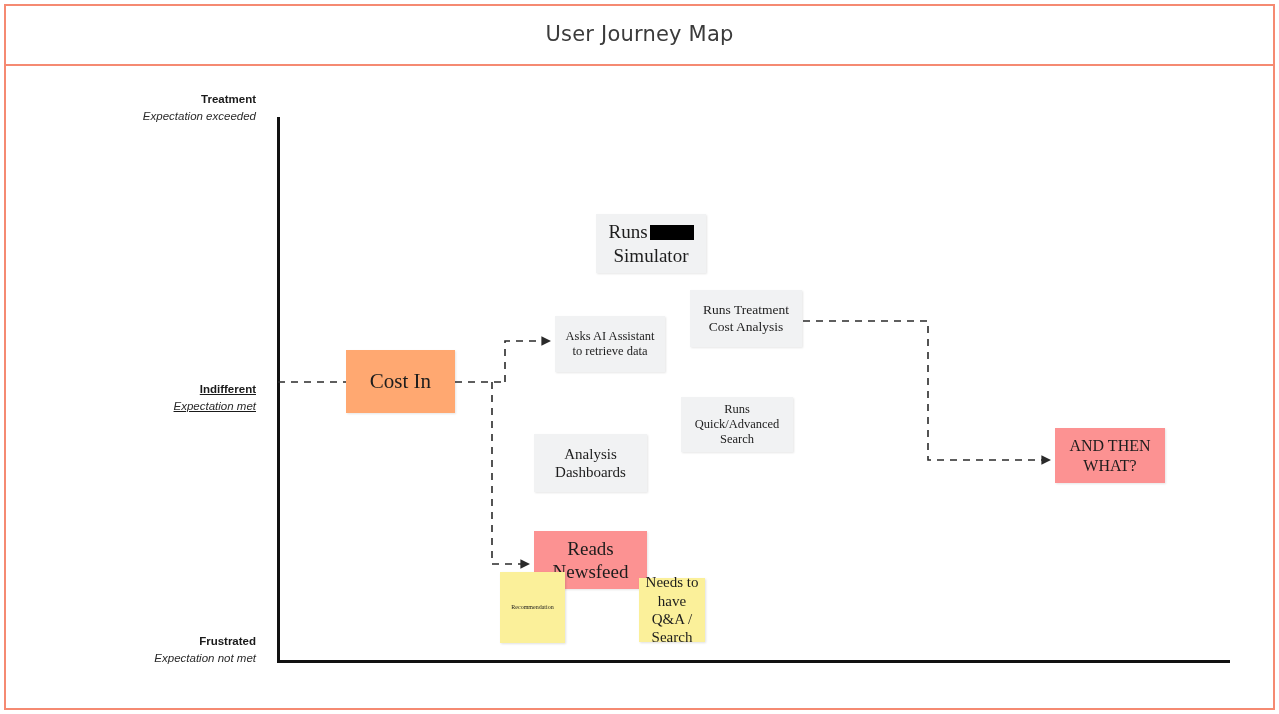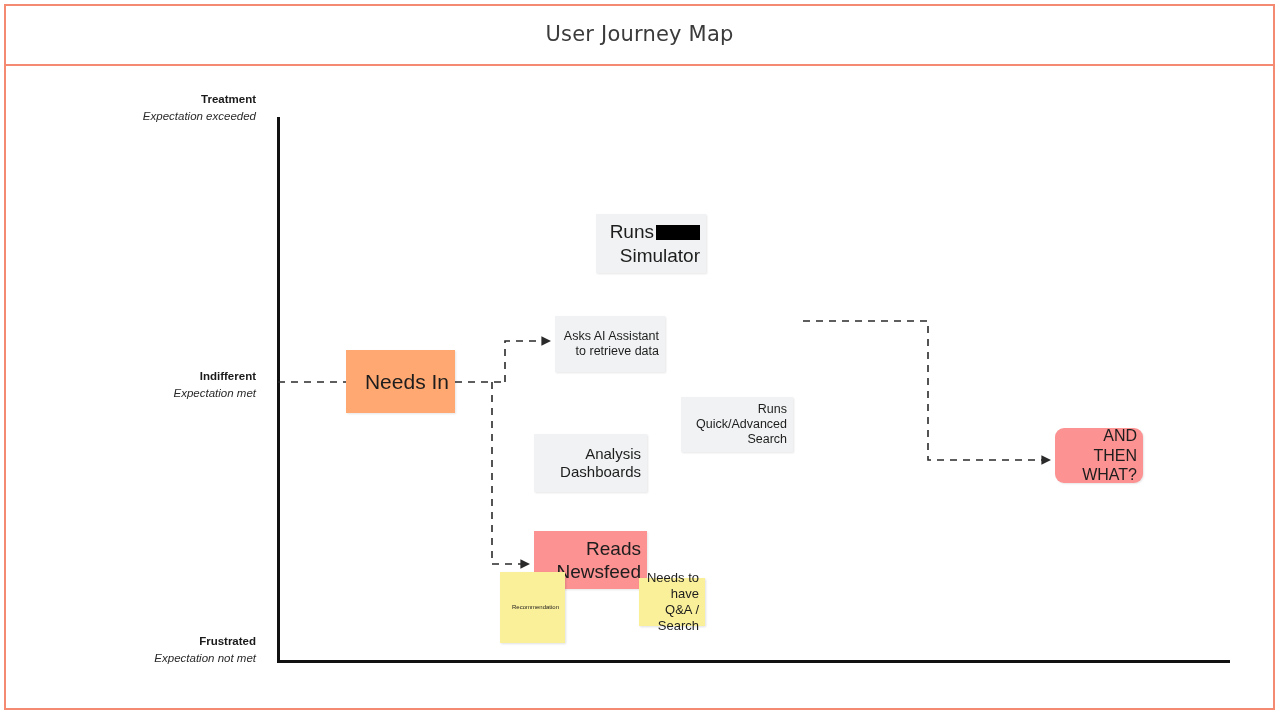--- a/index.html
+++ b/index.html
@@ -71,51 +71,52 @@
   }
   .lvl .lvl-sub {
     display: block;
     font-size: 11.5px;
     font-style: italic;
     line-height: 14px;
     margin-top: 3px;
     color: #2a2a2a;
   }
   #lvl-delighted  { left: 20px; top: 92px;  width: 236px; }
-  #lvl-indifferent{ left: 20px; top: 369px; width: 236px; }
+  #lvl-indifferent{ left: 20px; top: 382px; width: 236px; text-decoration: underline; }
   #lvl-frustrated { left: 20px; top: 634px; width: 236px; }
 
   
   .node {
     position: absolute;
     display: flex;
     align-items: center;
     justify-content: center;
-    text-align: right;
+    text-align: center;
     color: #1d1d1d;
     box-shadow: 1px 1px 2px rgba(0,0,0,0.10);
     padding: 12px 6px;
     line-height: 1.22;
+    font-family: Liberation Serif, serif;
   }
   .node.grey   { background: #f1f2f3; }
   .node.orange { background: #ffa871; }
   .node.pink   { background: #fc9292; }
   .node.yellow { background: #fbf09a; box-shadow: 1px 1px 2px rgba(0,0,0,0.12); }
 
   
   #node-logs-in       { left: 346px; top: 350px; width: 109px; height: 63px; font-size: 21px; }
   #node-simulator     { left: 596px; top: 214px; width: 110px;  height: 59px; font-size: 19px; }
   #node-treatment     { left: 690px; top: 290px; width: 112px; height: 57px; font-size: 13.5px; }
   #node-ai-assistant  { left: 555px; top: 316px; width: 110px; height: 56px; font-size: 12.5px; }
   #node-search        { left: 681px; top: 397px; width: 112px; height: 55px; font-size: 12.5px; }
   #node-dashboards    { left: 534px; top: 434px; width: 113px; height: 58px; font-size: 15px; }
   #node-newsfeed      { left: 534px; top: 531px; width: 113px; height: 58px; font-size: 19px; z-index: 2; }
   #note-recommendation{ left: 500px; top: 572px; width: 65px;  height: 71px; font-size: 6px; z-index: 3; }
-  #note-qa            { left: 639px; top: 578px; width: 66px;  height: 48px; font-size: 13px; z-index: 3; }
-  #node-and-then-what { left: 1055px; top: 428px; width: 88px; height: 55px; font-size: 16px; border-radius: 9px; }
+  #note-qa            { left: 639px; top: 578px; width: 66px;  height: 64px; font-size: 15px; z-index: 3; }
+  #node-and-then-what { left: 1055px; top: 428px; width: 110px; height: 55px; font-size: 16px; }
 
   .node .label { display: block; width: 100%; }
 
   
   .redact {
     display: inline-block;
     background: #000000;
     width: 44px;
     height: 15px;
     vertical-align: -2px;
@@ -169,30 +170,33 @@
     <path d="M455,382 L505,382" fill="none" stroke="#2a2a2a" stroke-width="1.6" stroke-dasharray="7,6"></path>
 
     <path d="M505,382 L505,341 L551,341" fill="none" stroke="#2a2a2a" stroke-width="1.6" stroke-dasharray="7,6" marker-end="url(#arrow)"></path>
 
     <path d="M492,382 L492,564 L530,564" fill="none" stroke="#2a2a2a" stroke-width="1.6" stroke-dasharray="7,6" marker-end="url(#arrow)"></path>
 
     <path d="M803,321 L928,321 L928,460 L1051,460" fill="none" stroke="#2a2a2a" stroke-width="1.6" stroke-dasharray="7,6" marker-end="url(#arrow)"></path>
   </svg>
 
   <div class="node orange" id="node-logs-in">
-    <span class="label">Needs In</span>
+    <span class="label">Cost In</span>
   </div>
 
   <div class="node grey" id="node-simulator">
     <span class="label">
       <span>Runs</span><span class="redact"></span><br>
       <span>Simulator</span>
     </span>
   </div>
 
+  <div class="node grey" id="node-treatment">
+    <span class="label">Runs Treatment Cost Analysis</span>
+  </div>
 
   <div class="node grey" id="node-search">
     <span class="label">Runs Quick/Advanced Search</span>
   </div>
 
   <div class="node grey" id="node-ai-assistant">
     <span class="label">Asks AI Assistant to retrieve data</span>
   </div>
 
   <div class="node grey" id="node-dashboards">

